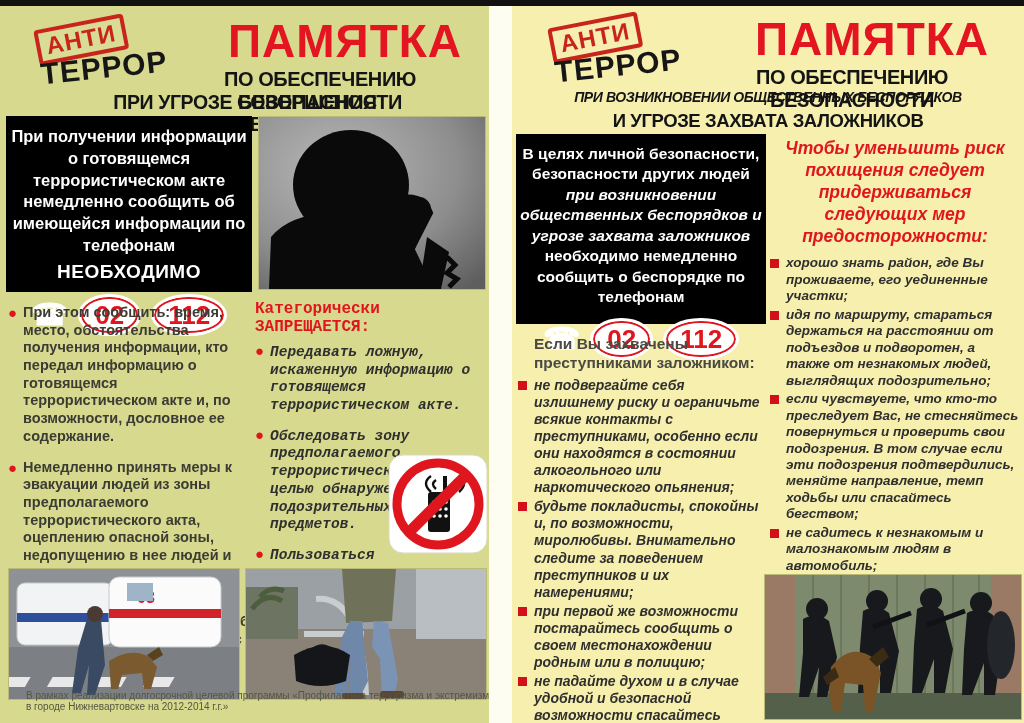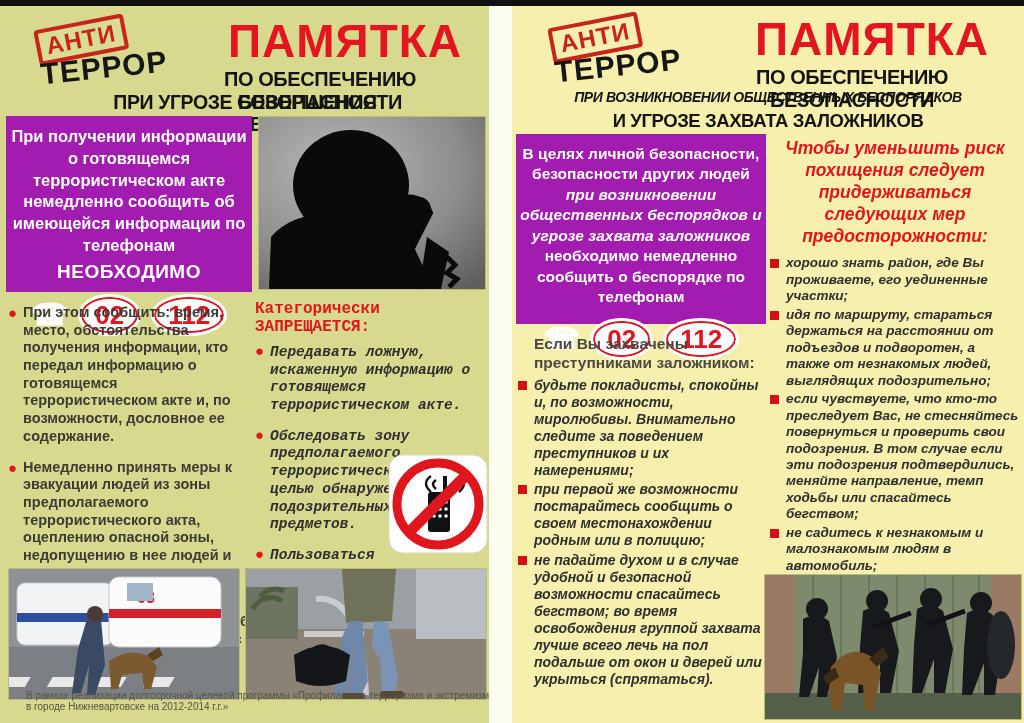--- a/index.html
+++ b/index.html
@@ -12,21 +12,21 @@
 
   
   .hdr{position:absolute;left:0;top:0;width:100%;}
   .logo{position:absolute;transform:rotate(-9deg);width:110px;}
   .logo-anti{display:inline-block;color:#c9241c;border:4px solid #c9241c;border-radius:4px;padding:0 6px;font-weight:bold;font-size:24px;letter-spacing:1px;transform:rotate(-2deg);background:rgba(255,255,255,0.06);}
   .logo-terror{display:block;color:#161616;font-weight:bold;font-size:30px;letter-spacing:1px;margin-top:-4px;transform:rotate(3deg);}
   .title{position:absolute;color:#e31520;font-weight:bold;text-align:center;font-size:46px;letter-spacing:1px;line-height:1;}
   .sub{position:absolute;color:#141414;font-weight:bold;text-align:center;line-height:1.15;letter-spacing:-0.4px;}
 
   
-  .alert{position:absolute;background:#a21caf;color:#fff;text-align:center;font-weight:bold;padding:10px 4px 8px;box-sizing:border-box;}
+  .alert{position:absolute;background:#000000;color:#fff;text-align:center;font-weight:bold;padding:10px 4px 8px;box-sizing:border-box;}
   .alert .t{font-size:16.5px;line-height:1.32;}
   .alert .em{font-size:19px;letter-spacing:.5px;margin:2px 0;}
   .alert .it{font-style:italic;}
   .phones{display:flex;align-items:center;justify-content:center;gap:10px;margin-top:10px;}
   .phone-icon{font-size:30px;color:#fff;line-height:1;}
   .badge{background:#fff;color:#e0161f;font-weight:bold;font-size:26px;border-radius:50%;padding:4px 14px;border:3px solid #fff;box-shadow:inset 0 0 0 2px #e0161f;line-height:1.1;}
 
   
   .blist{position:absolute;color:#3c3c34;font-weight:bold;}
   .bitem{display:flex;margin-bottom:13px;line-height:1.22;}
@@ -206,20 +206,24 @@
       <div class="t" style="font-size:15.5px;">необходимо немедленно сообщить о беспорядке по телефонам</div>
       <div class="phones">
         <span class="phone-icon">☎</span>
         <span class="badge">02</span>
         <span class="badge">112</span>
       </div>
     </div>
 
     <div class="blist italic" style="left:6px;top:328px;width:248px;font-size:14px;">
       <div class="hostage-h">Если Вы захвачены преступниками заложником:</div>
+      <div class="bitem" style="margin-bottom:2px;">
+          <span class="sq"></span>
+          <span>не подвергайте себя излишнему риску и ограничьте всякие контакты с преступниками, особенно если они находятся в состоянии алкогольного или наркотического опьянения;</span>
+        </div>
       <div class="bitem" style="margin-bottom:2px;">
           <span class="sq"></span>
           <span>будьте покладисты, спокойны и, по возможности, миролюбивы. Внимательно следите за поведением преступников и их намерениями;</span>
         </div>
       <div class="bitem" style="margin-bottom:2px;">
           <span class="sq"></span>
           <span>при первой же возможности постарайтесь сообщить о своем местонахождении родным или в полицию;</span>
         </div>
       <div class="bitem" style="margin-bottom:0;">
           <span class="sq"></span>

